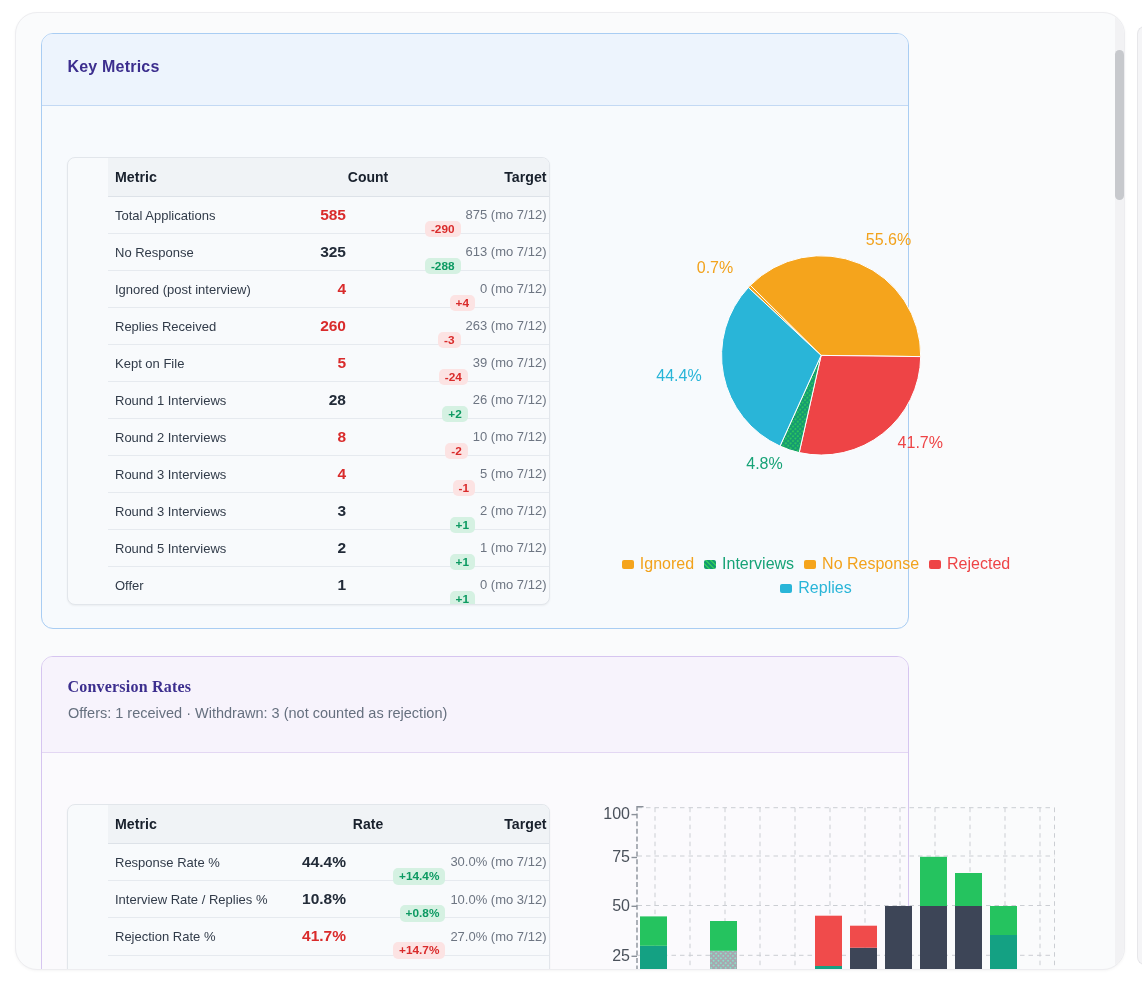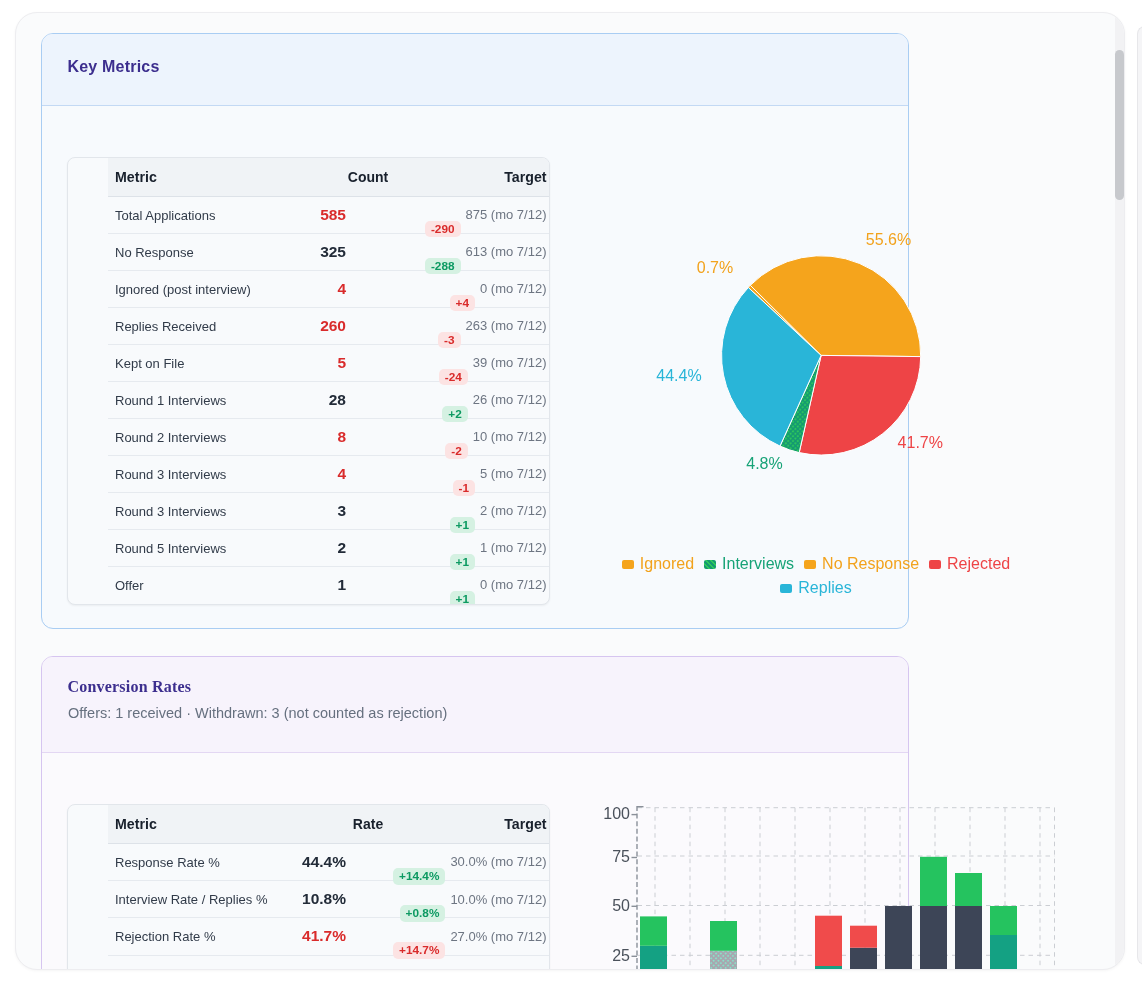--- a/index.html
+++ b/index.html
@@ -201,21 +201,21 @@
           <span class="cell-t">
             <span class="pill grn">+14.4%</span>
             <span class="tgt">30.0% (mo 7/12)</span>
           </span>
         </div>
       <div class="trow">
           <span class="cell-l">Interview Rate / Replies %</span>
           <span class="cell-c">10.8%</span>
           <span class="cell-t">
             <span class="pill grn">+0.8%</span>
-            <span class="tgt">10.0% (mo 7/12)</span>
+            <span class="tgt">10.0% (mo 3/12)</span>
           </span>
         </div>
       <div class="trow">
           <span class="cell-l">Rejection Rate %</span>
           <span class="cell-c red">41.7%</span>
           <span class="cell-t">
             <span class="pill red">+14.7%</span>
             <span class="tgt">27.0% (mo 7/12)</span>
           </span>
         </div>

